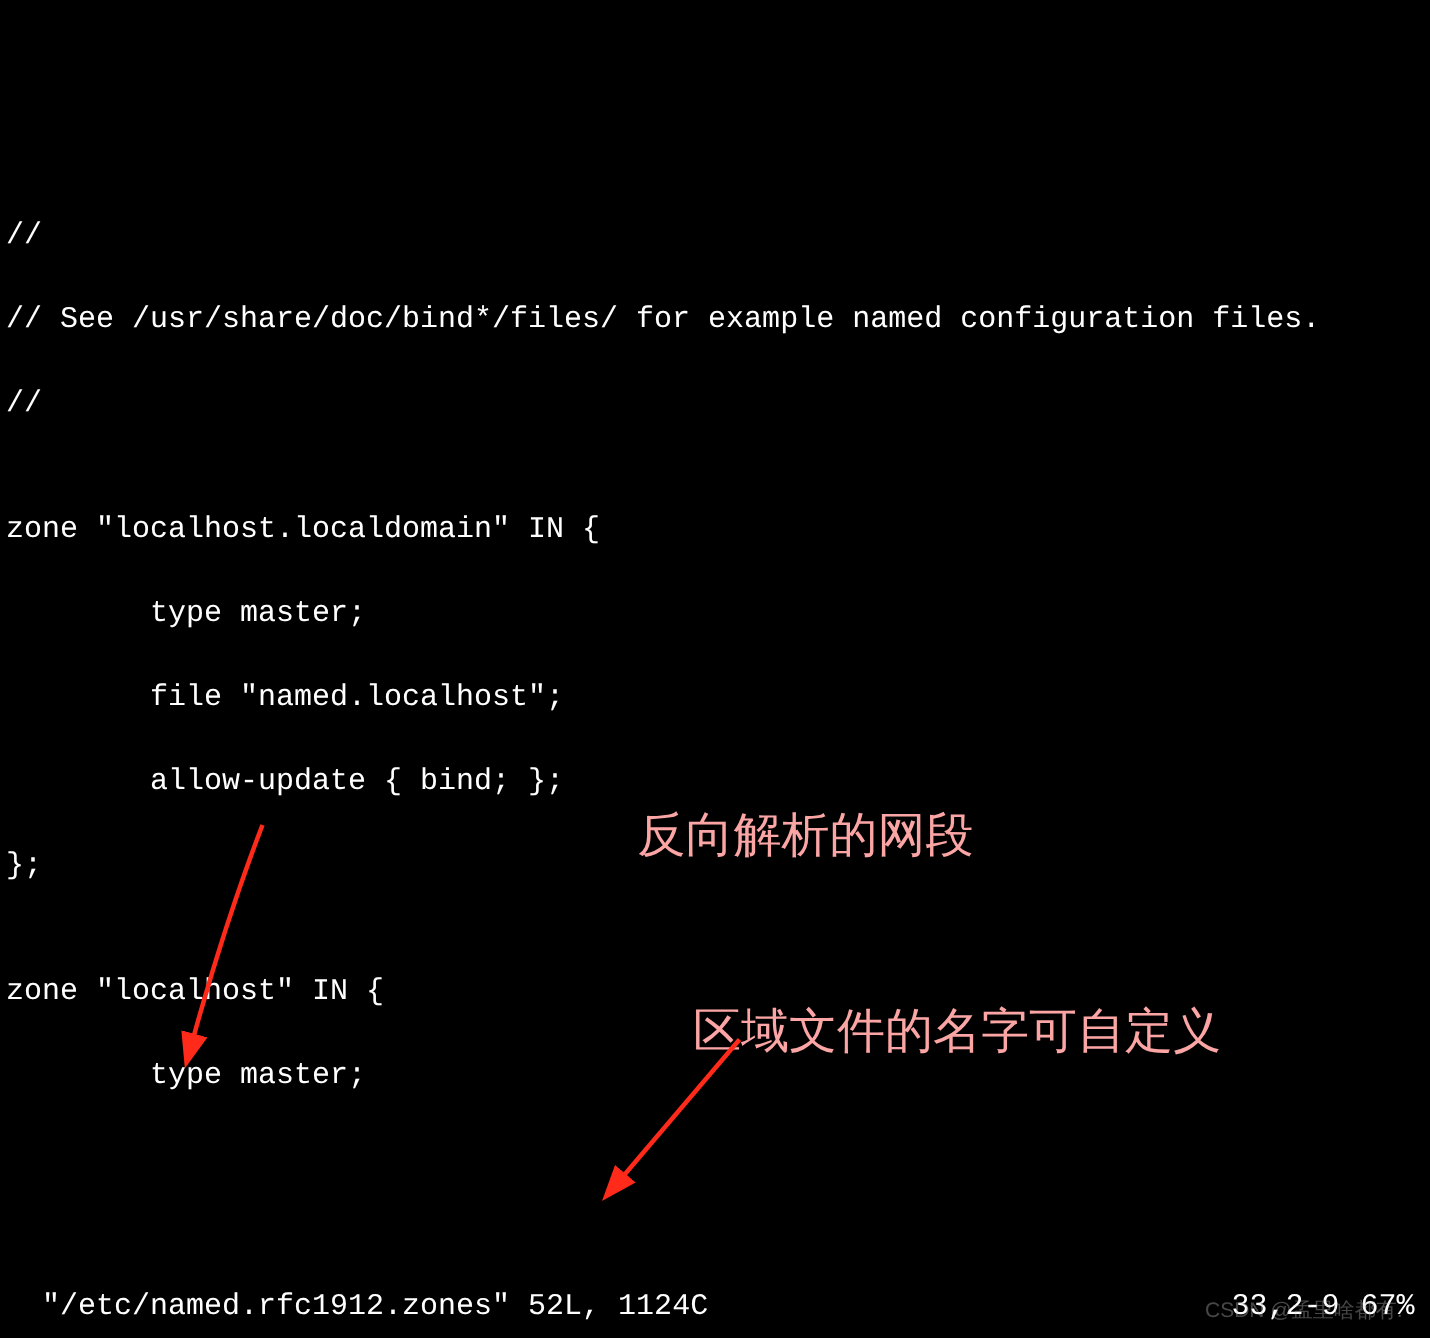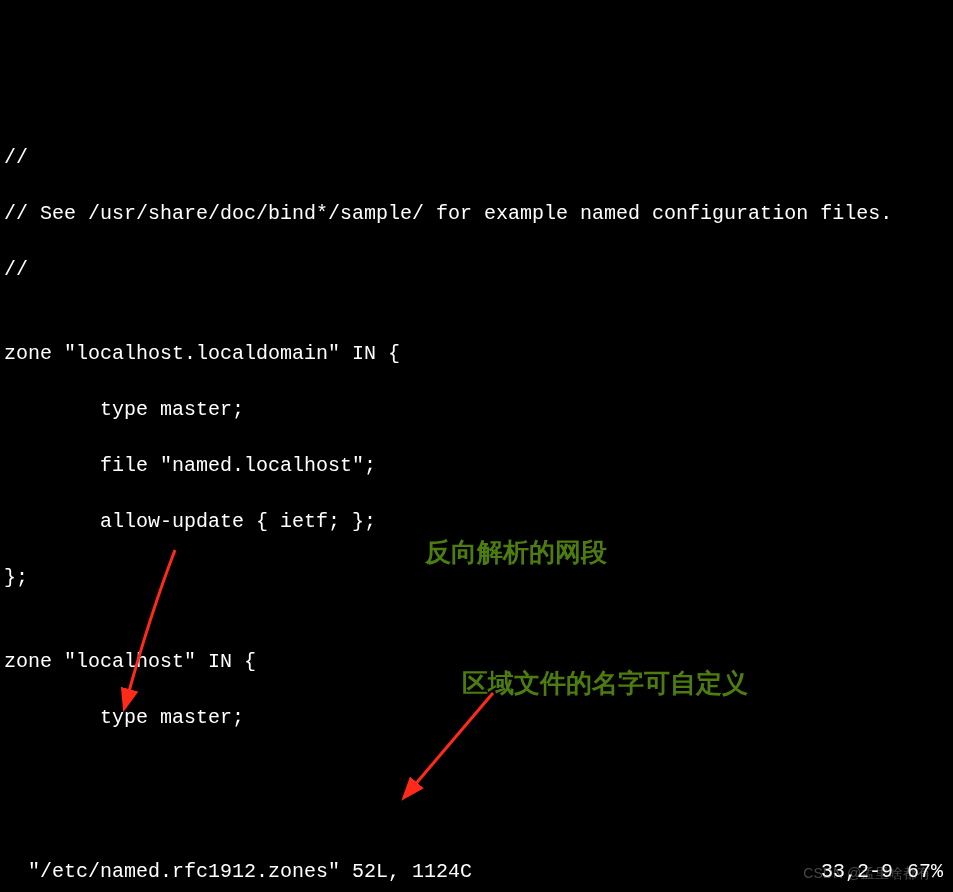--- a/index.html
+++ b/index.html
@@ -14,24 +14,24 @@
     overflow: hidden;
     position: relative;
     white-space: pre;
   }
   .terminal {
     padding: 4px 0 0 4px;
   }
   .line { white-space: pre-wrap; word-break: break-all; }
   .annotation {
     position: absolute;
-    color: #4d7c0f;
+    color: #fca5a5;
     font-family: "Microsoft YaHei", sans-serif;
-    font-size: 26px;
-    font-weight: 700;
+    font-size: 32px;
+    font-weight: 400;
     white-space: nowrap;
   }
   .arrow {
     position: absolute;
     pointer-events: none;
   }
   .status-line {
     position: absolute;
     bottom: 6px;
     left: 4px;
@@ -52,27 +52,27 @@
     text-align: center;
   }
 </style>
 </head>
 <body>
 
 
 
 <div class="terminal">
 <div class="line">//</div>
-<div class="line">// See /usr/share/doc/bind*/sample/ for example named configuration files.</div>
+<div class="line">// See /usr/share/doc/bind*/files/ for example named configuration files.</div>
 <div class="line">//</div>
 <div class="line"></div>
 <div class="line">zone "localhost.localdomain" IN {</div>
 <div class="line">        type master;</div>
 <div class="line">        file "named.localhost";</div>
-<div class="line">        allow-update { ietf; };</div>
+<div class="line">        allow-update { bind; };</div>
 <div class="line">};</div>
 <div class="line"></div>
 <div class="line">zone "localhost" IN {</div>
 <div class="line">        type master;</div>
 
 
 
 
 
 

